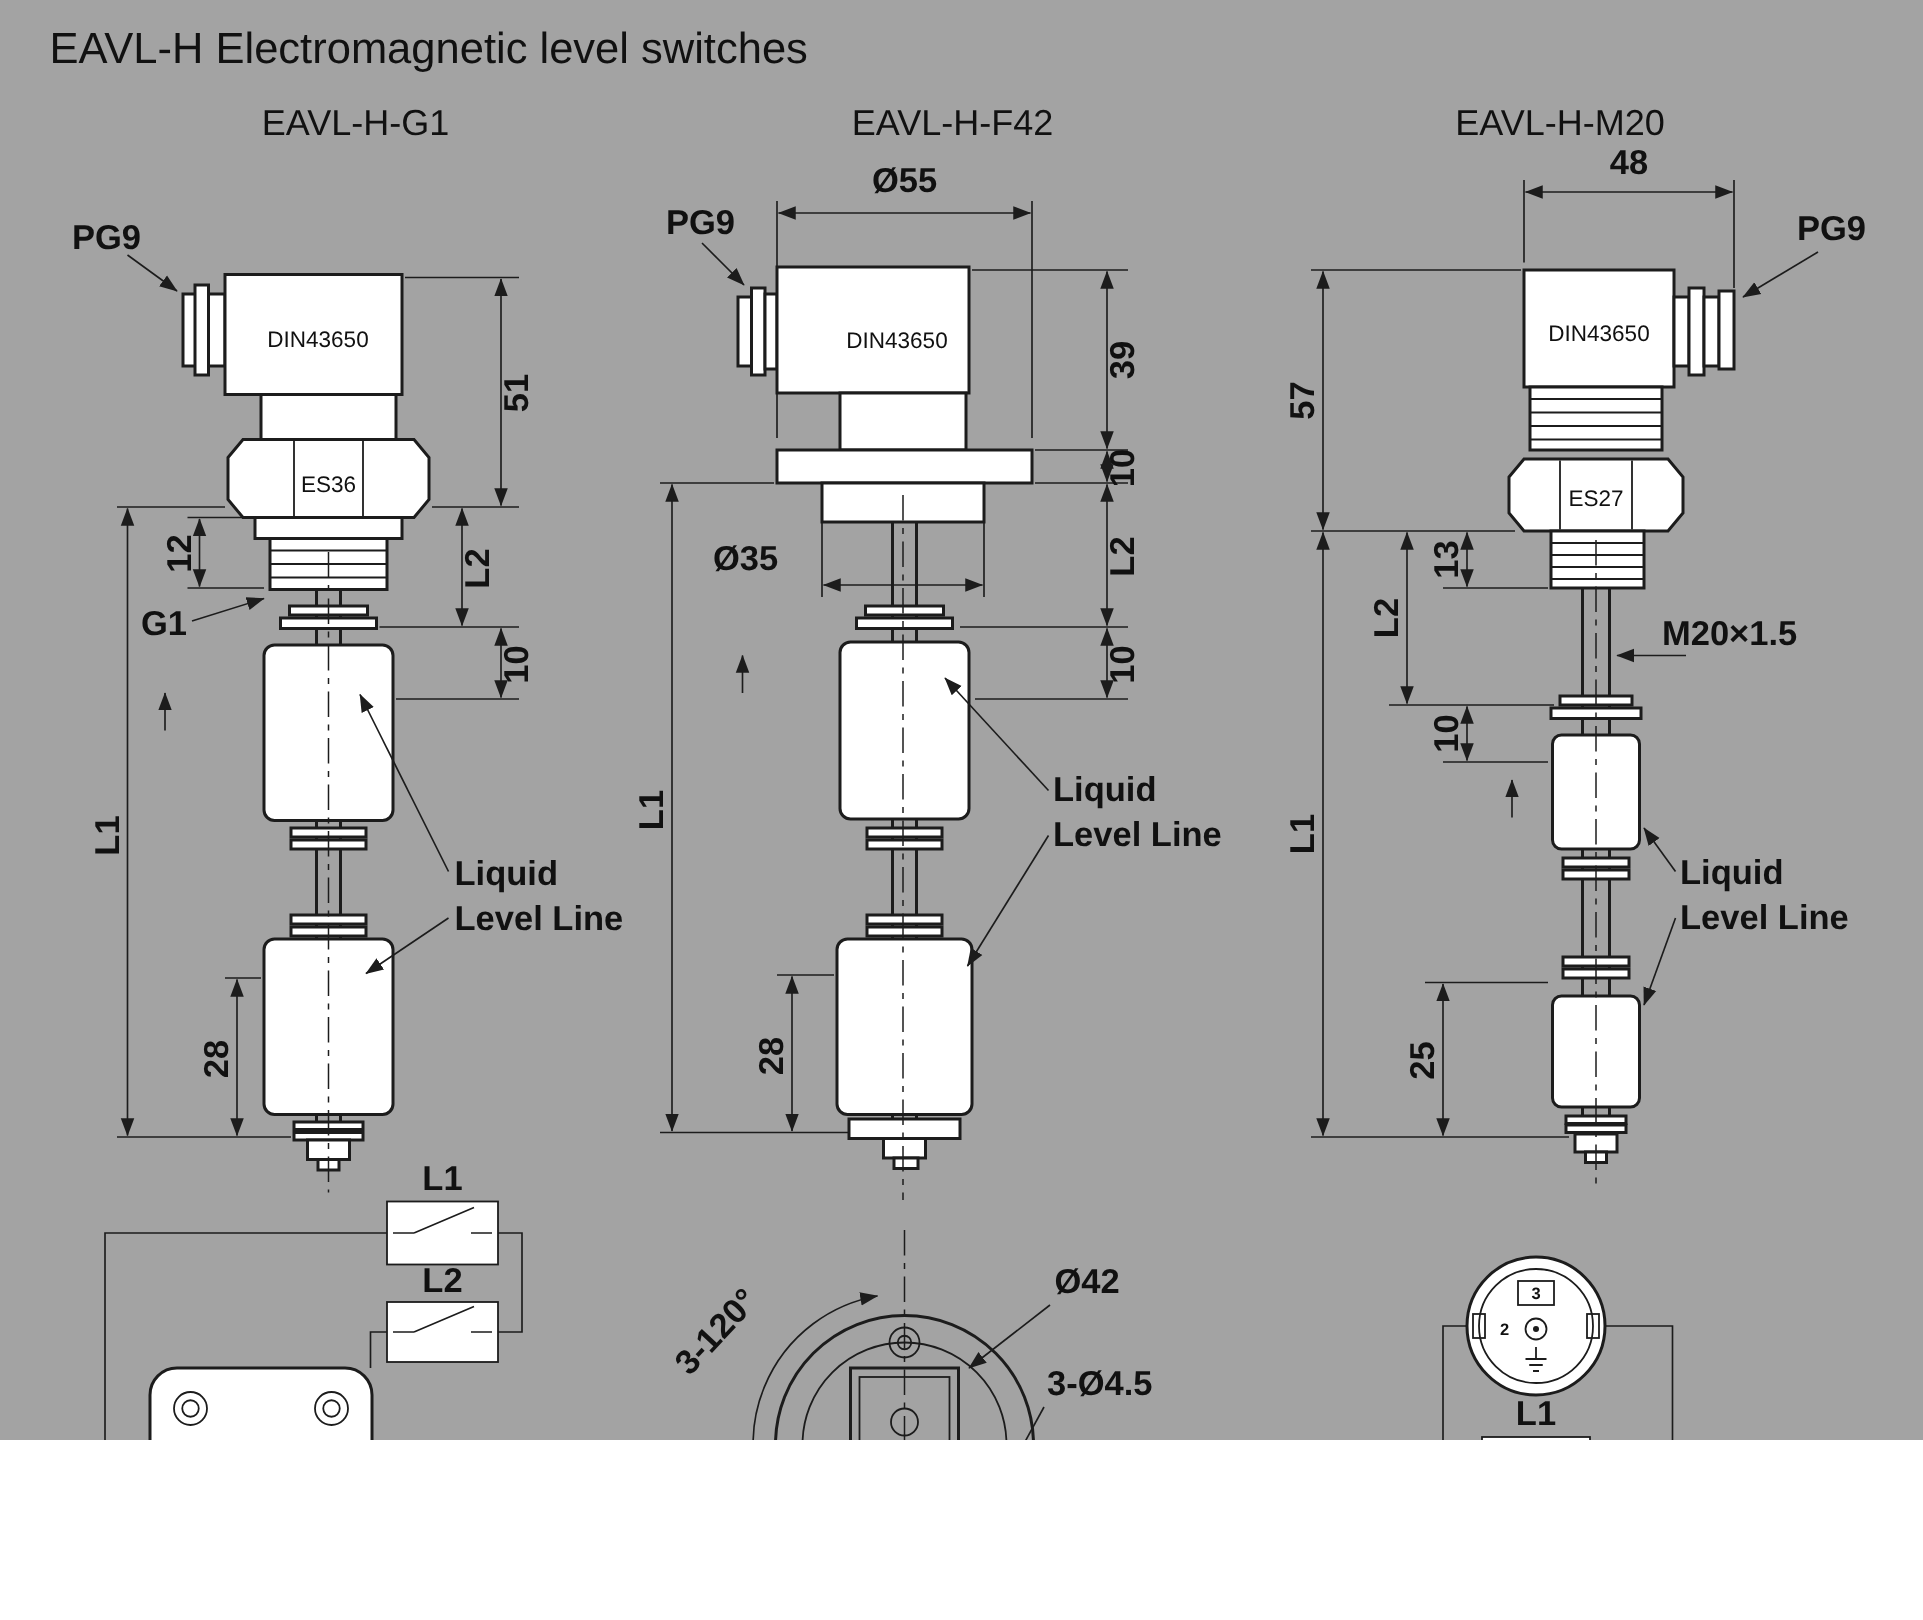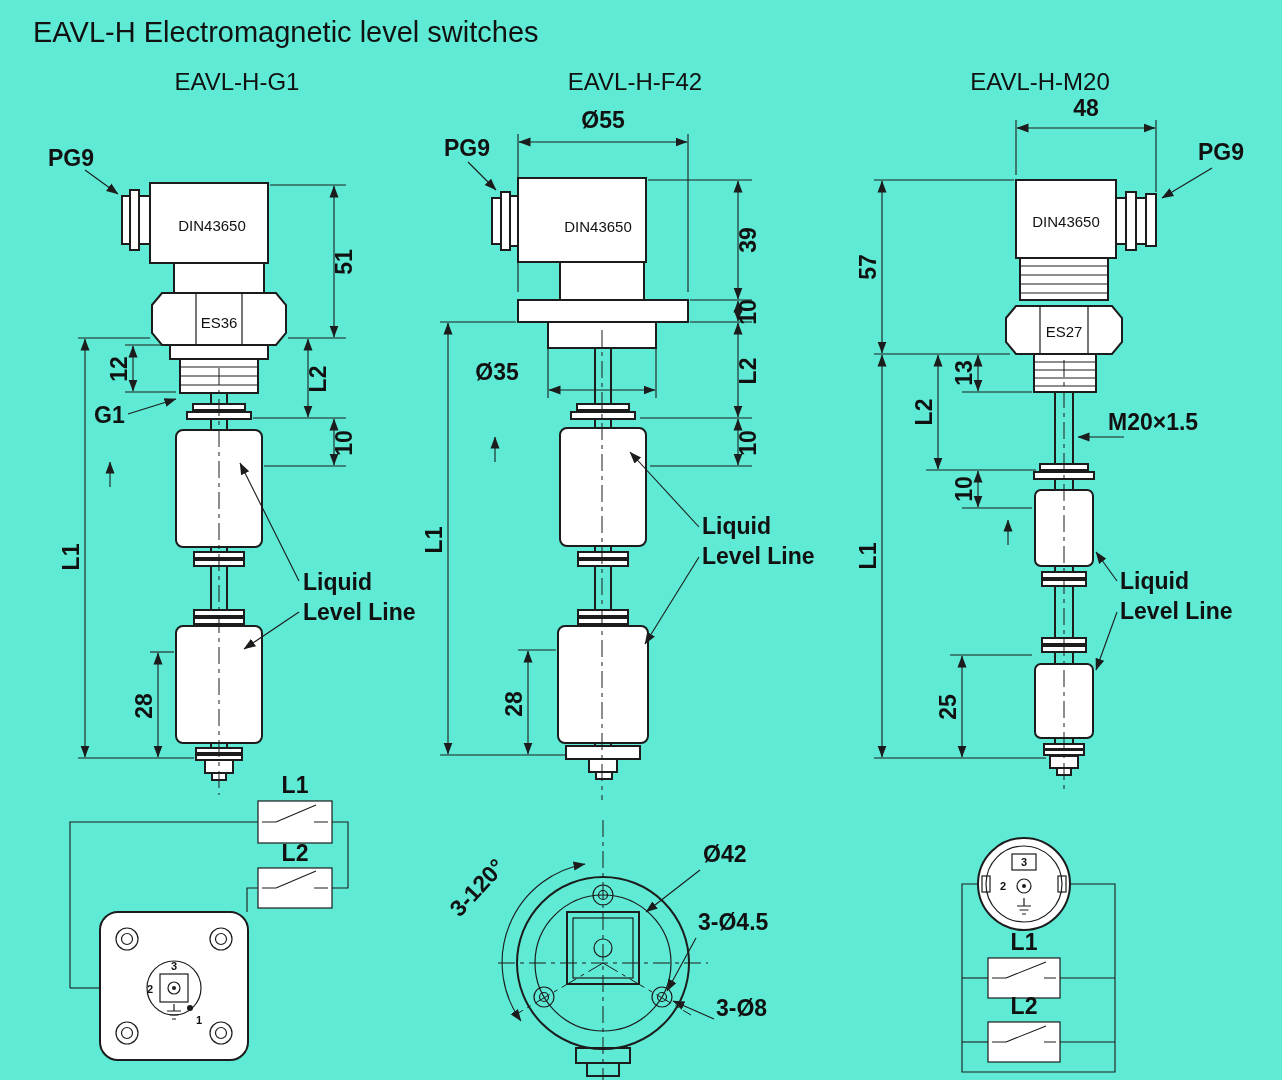--- a/index.html
+++ b/index.html
@@ -1,16 +1,16 @@
 <!DOCTYPE html>
 <html><head>
 <meta charset="utf-8">
 <style>
   html,body{margin:0;padding:0;background:#fff}
-  .stage{position:relative;width:1282px;height:1080px;background:#5eead4;overflow:hidden;
+  .stage{position:relative;width:1282px;height:960px;background:#a3a3a3;overflow:hidden;
          font-family:"Liberation Sans",sans-serif}
   svg{position:absolute;left:0;top:0}
   svg text{fill:#111;font-family:"Liberation Sans",sans-serif}
   .ttl{font-size:29px}
   .hdr{font-size:24px}
   .lbl{font-size:23px;font-weight:bold}
   .sm{font-size:15px}
   .tiny{font-size:11px;font-weight:bold}
   .s2{fill:none;stroke:#1c1c1c;stroke-width:2}
   .s2f{fill:#fff;stroke:#1c1c1c;stroke-width:2}

